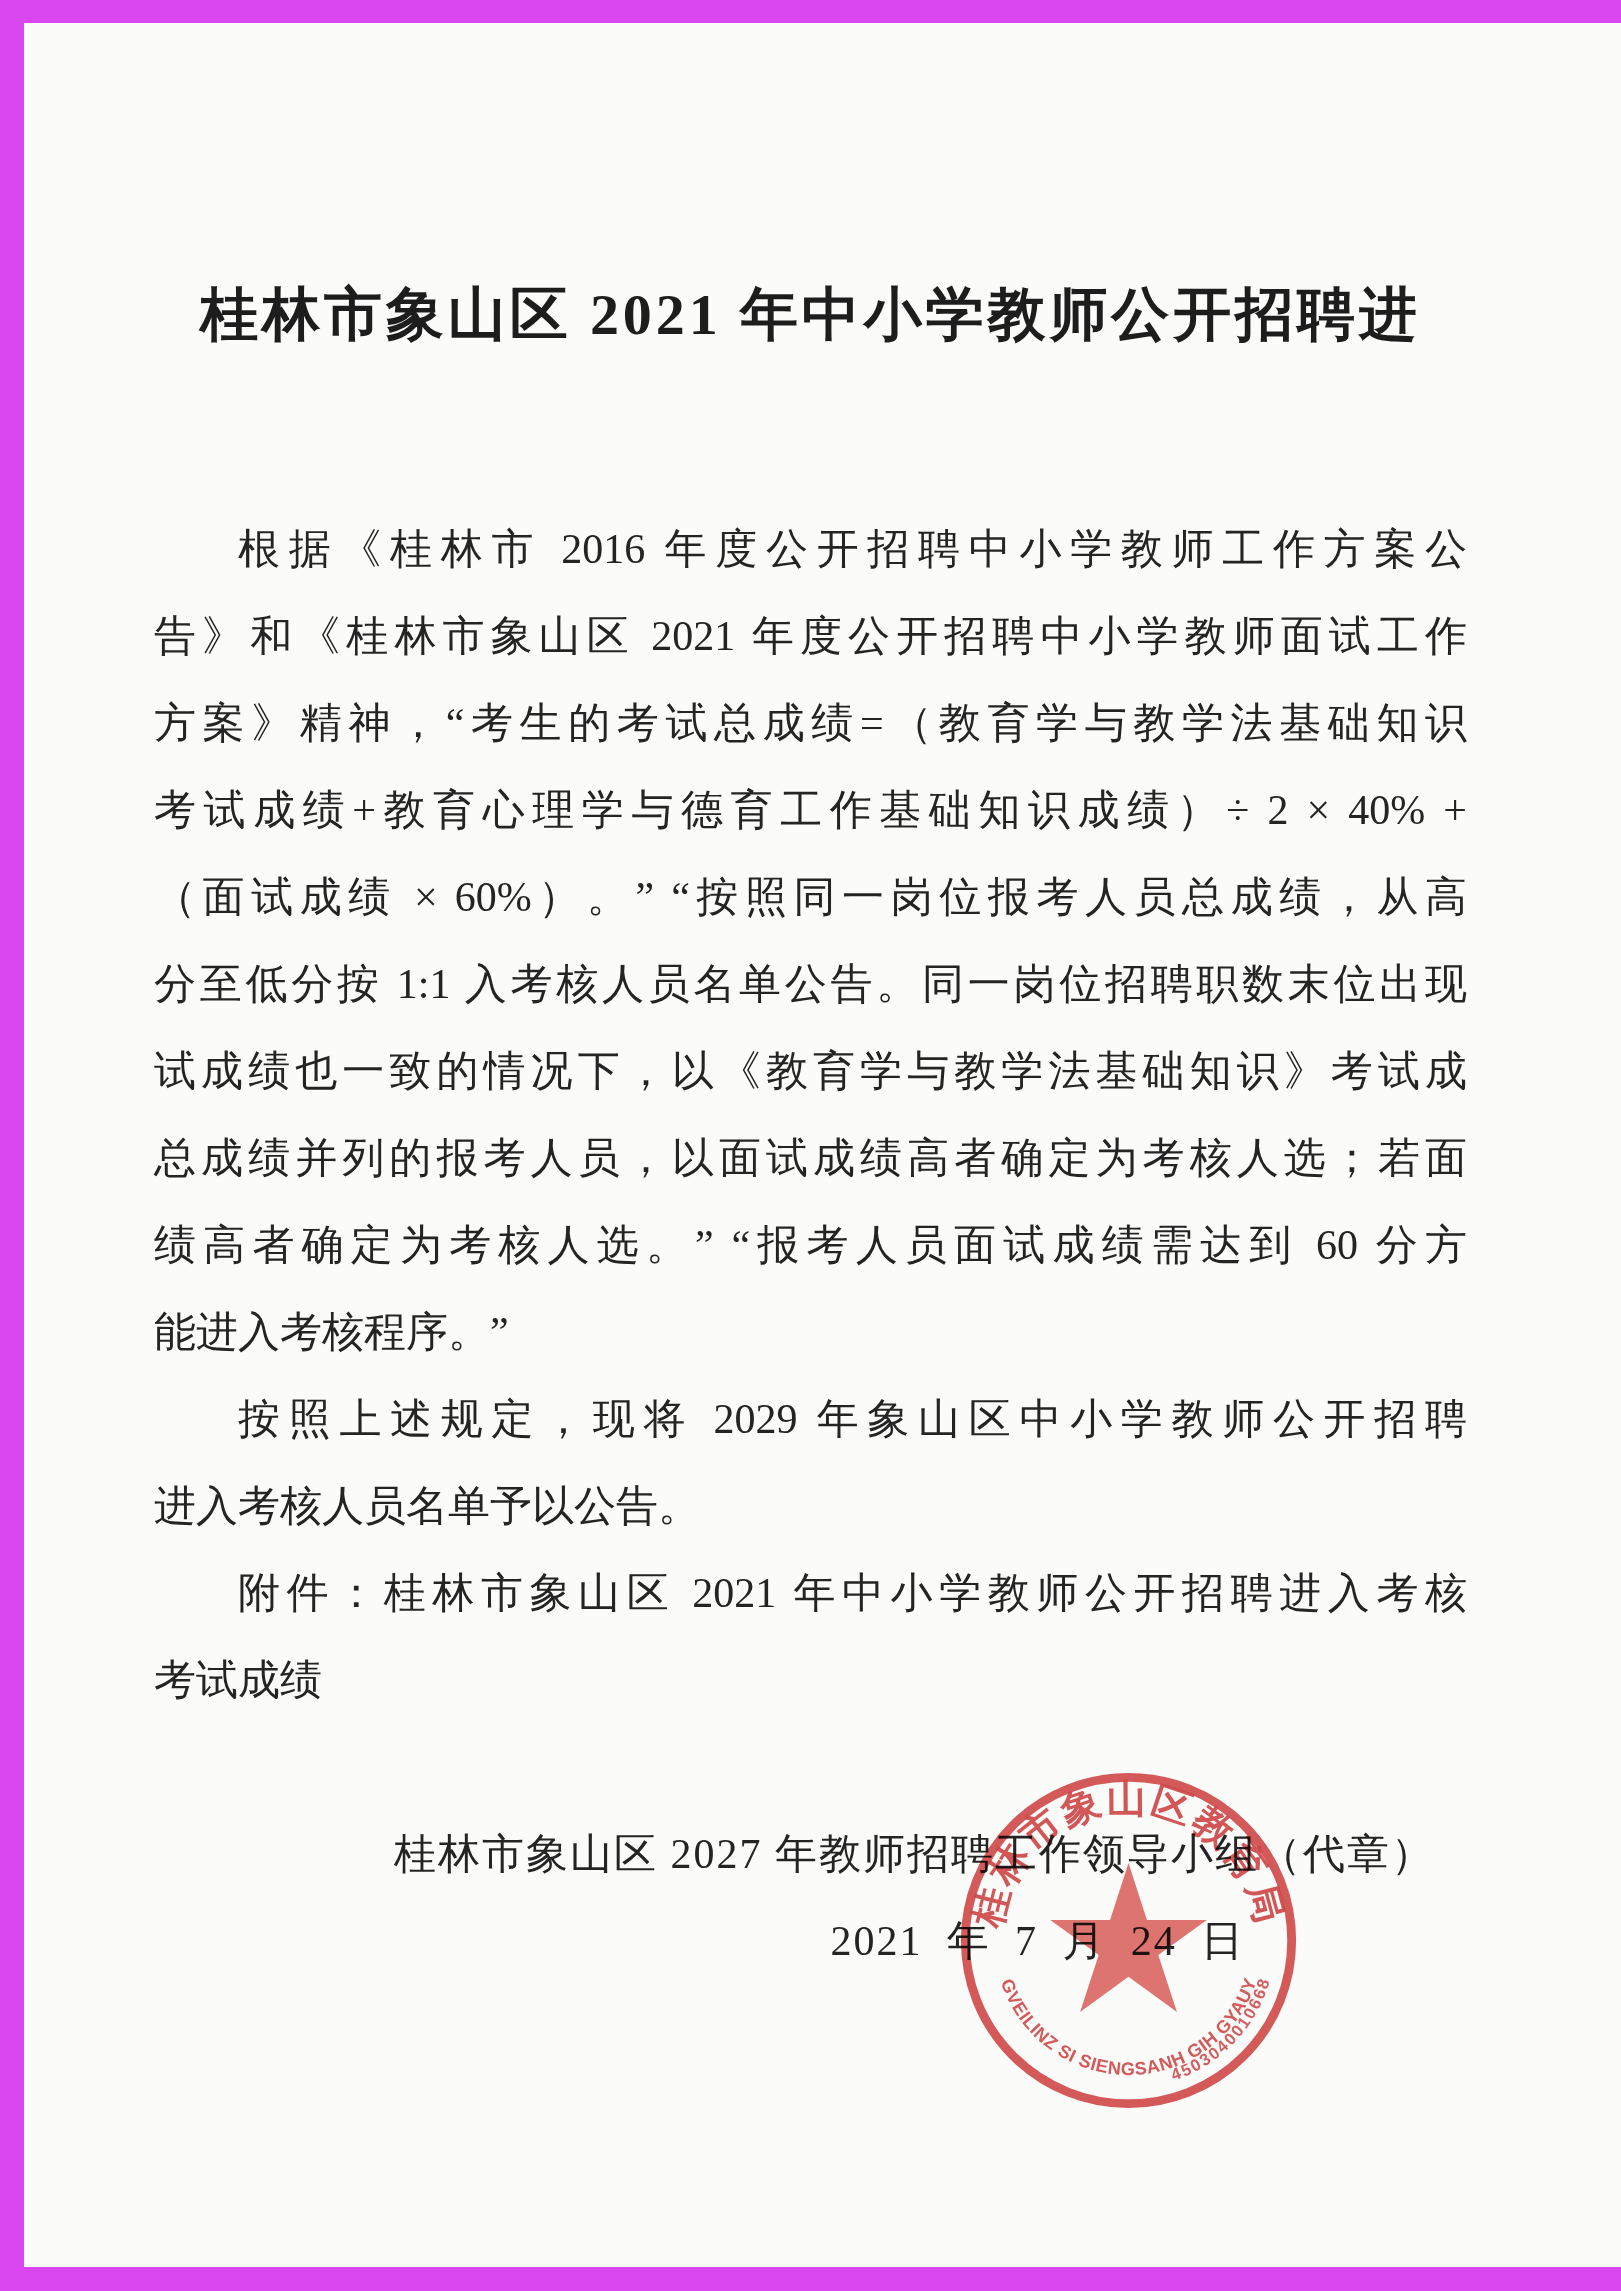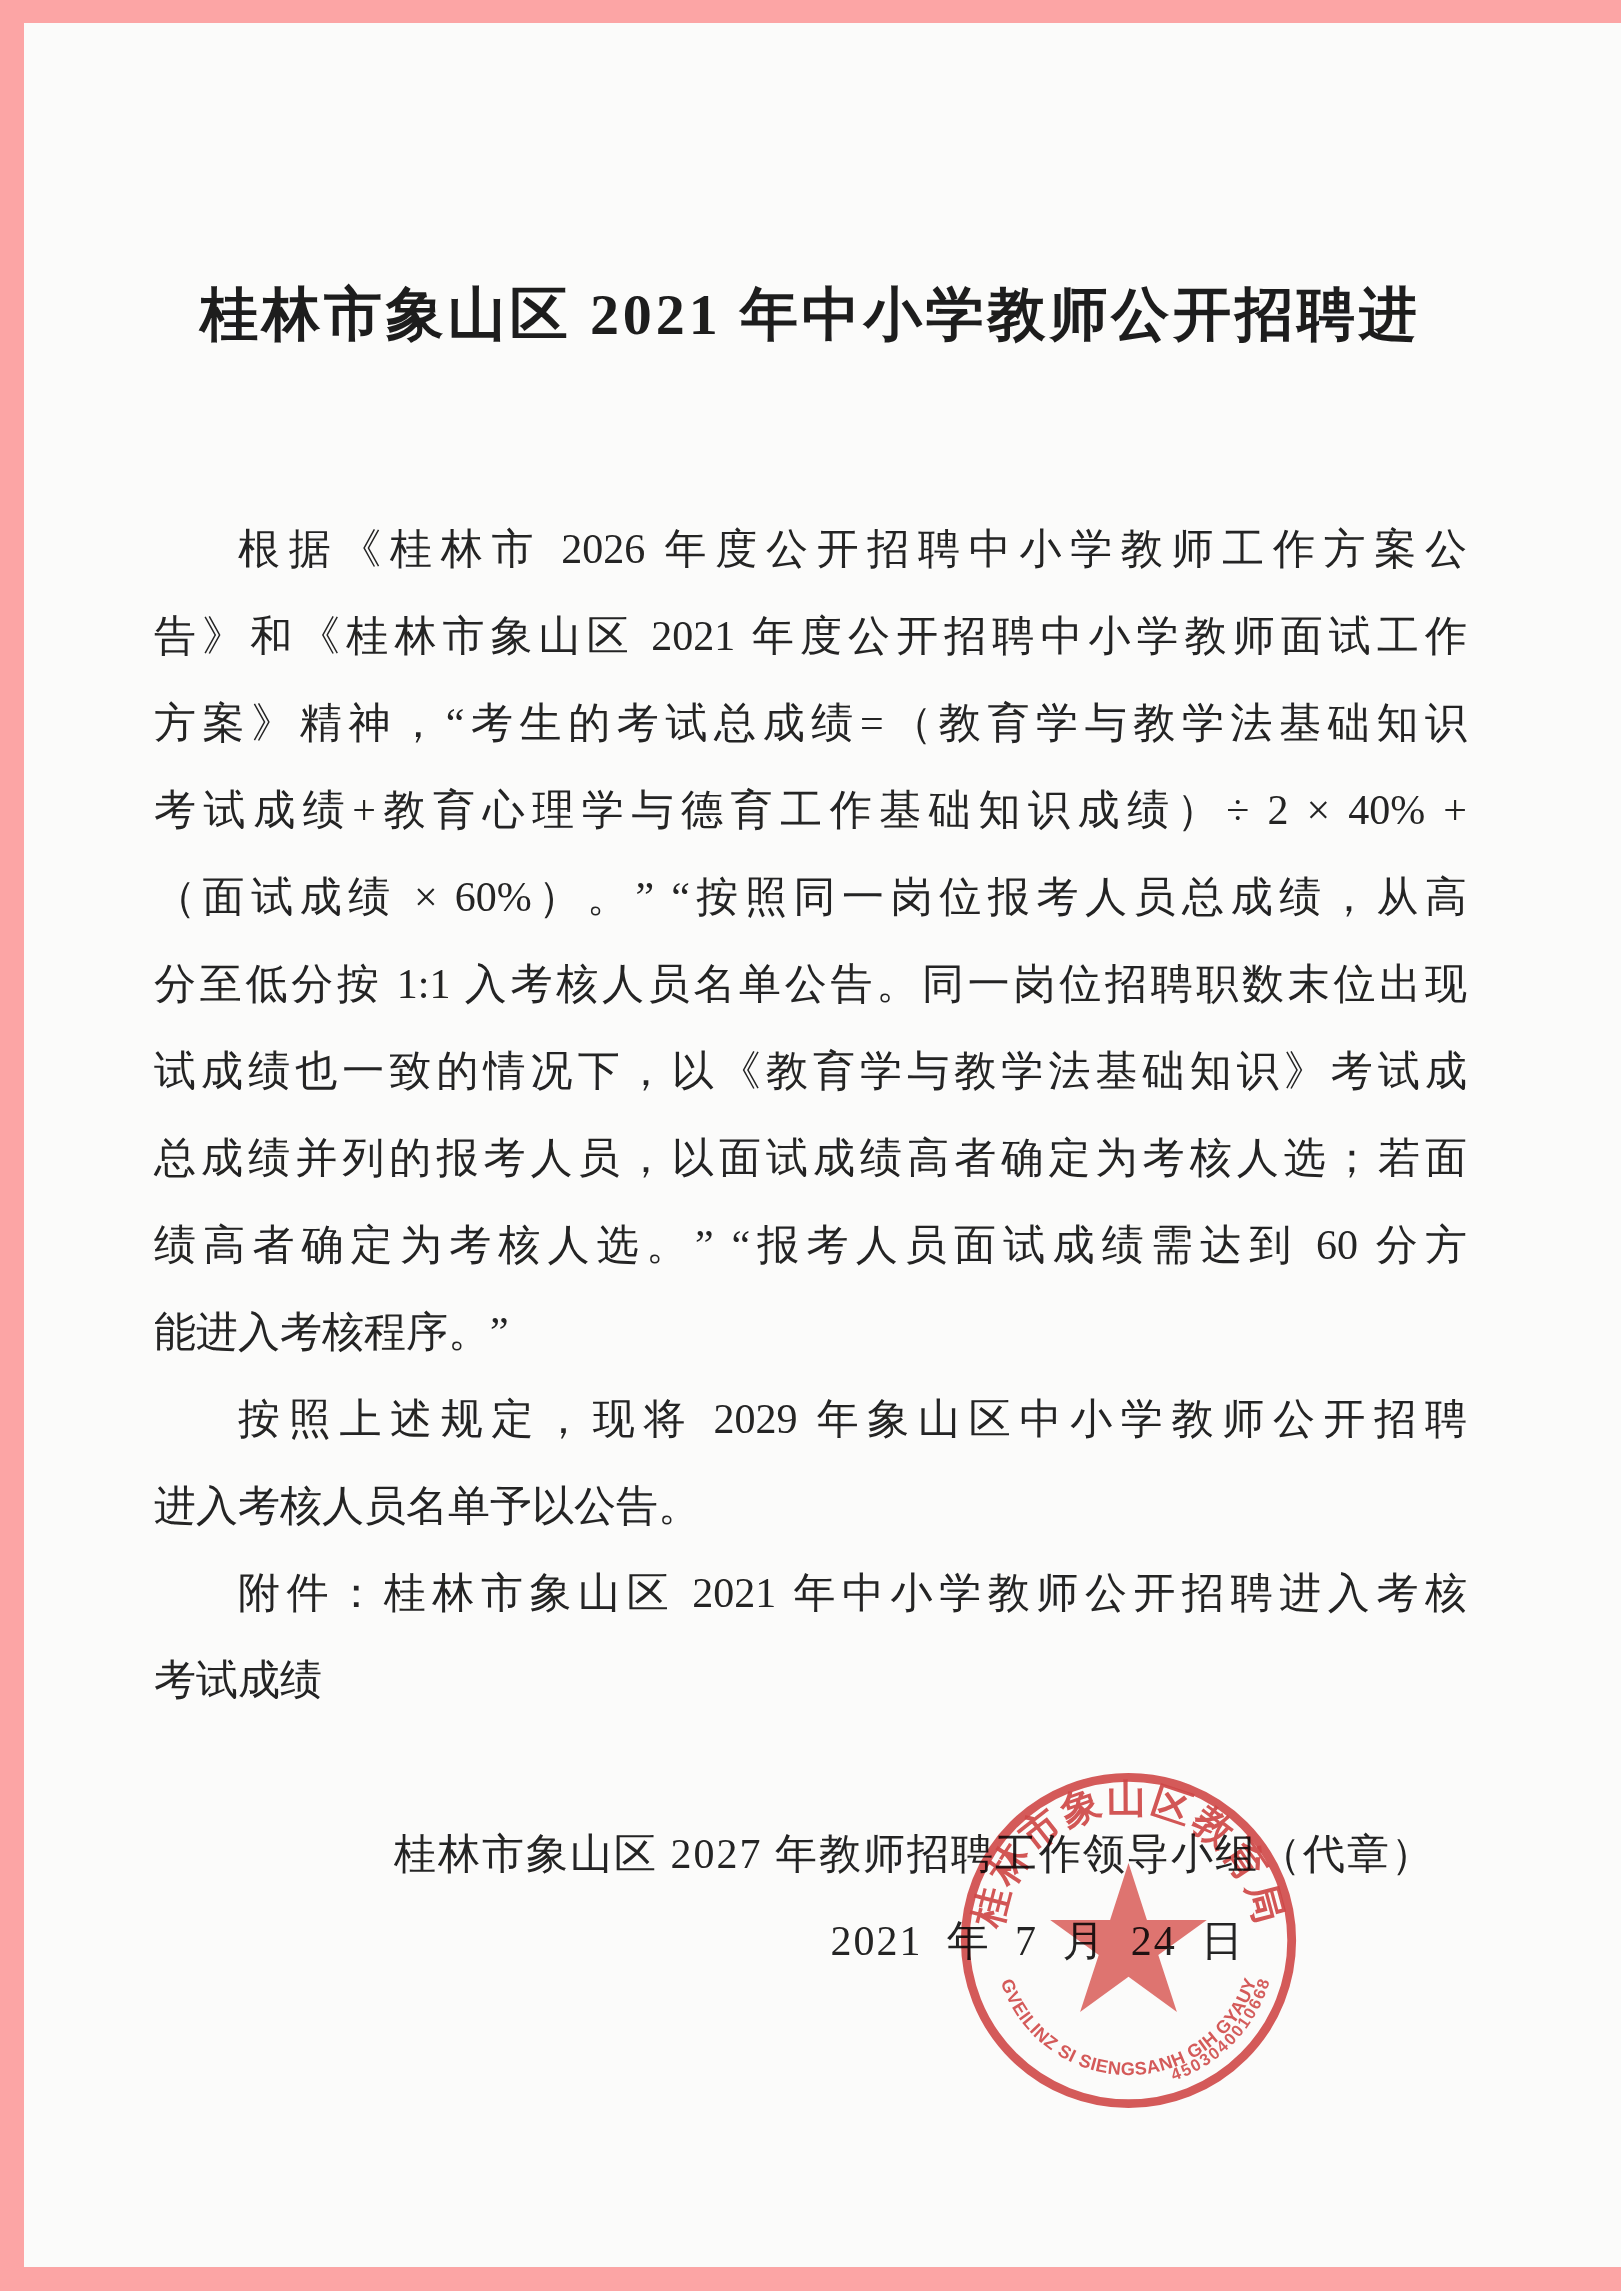--- a/index.html
+++ b/index.html
@@ -1,21 +1,21 @@
 <!DOCTYPE html>
 <html><head>
 <meta charset="utf-8">
 <style>
   html, body { margin: 0; padding: 0; }
   body { background: #ffffff; }
   .canvas {
     position: relative;
     width: 1621px;
     height: 2292px;
-    background: #fca5a5;
+    background: #d946ef;
     overflow: hidden;
     font-family: "Liberation Serif", "DejaVu Serif", serif;
     color: #222222;
   }
   .sheet {
     position: absolute;
     left: 23.5px; top: 22.5px;
     width: 1598px; height: 2244px;
     background: #fbfbfa;
   }
@@ -88,21 +88,21 @@
 <body>
 
 <div class="canvas">
   <div class="sheet"></div>
 
   <div class="doc-title">
     <div>桂林市象山区 2021 年中小学教师公开招聘进</div>
   </div>
 
   <div class="doc-body">
-    <div class="jline indent">根据《桂林市 2026 年度公开招聘中小学教师工作方案公</div>
+    <div class="jline indent">根据《桂林市 2016 年度公开招聘中小学教师工作方案公</div>
     <div class="jline">告》和《桂林市象山区 2021 年度公开招聘中小学教师面试工作</div>
     <div class="jline">方案》精神，“考生的考试总成绩=（教育学与教学法基础知识</div>
     <div class="jline">考试成绩+教育心理学与德育工作基础知识成绩）÷ 2 × 40% +</div>
     <div class="jline">（面试成绩 × 60%）。” “按照同一岗位报考人员总成绩，从高</div>
     <div class="jline">分至低分按 1:1 入考核人员名单公告。同一岗位招聘职数末位出现</div>
     <div class="jline">试成绩也一致的情况下，以《教育学与教学法基础知识》考试成</div>
     <div class="jline">总成绩并列的报考人员，以面试成绩高者确定为考核人选；若面</div>
     <div class="jline">绩高者确定为考核人选。” “报考人员面试成绩需达到 60 分方</div>
     <div class="pline">能进入考核程序。”</div>
 

